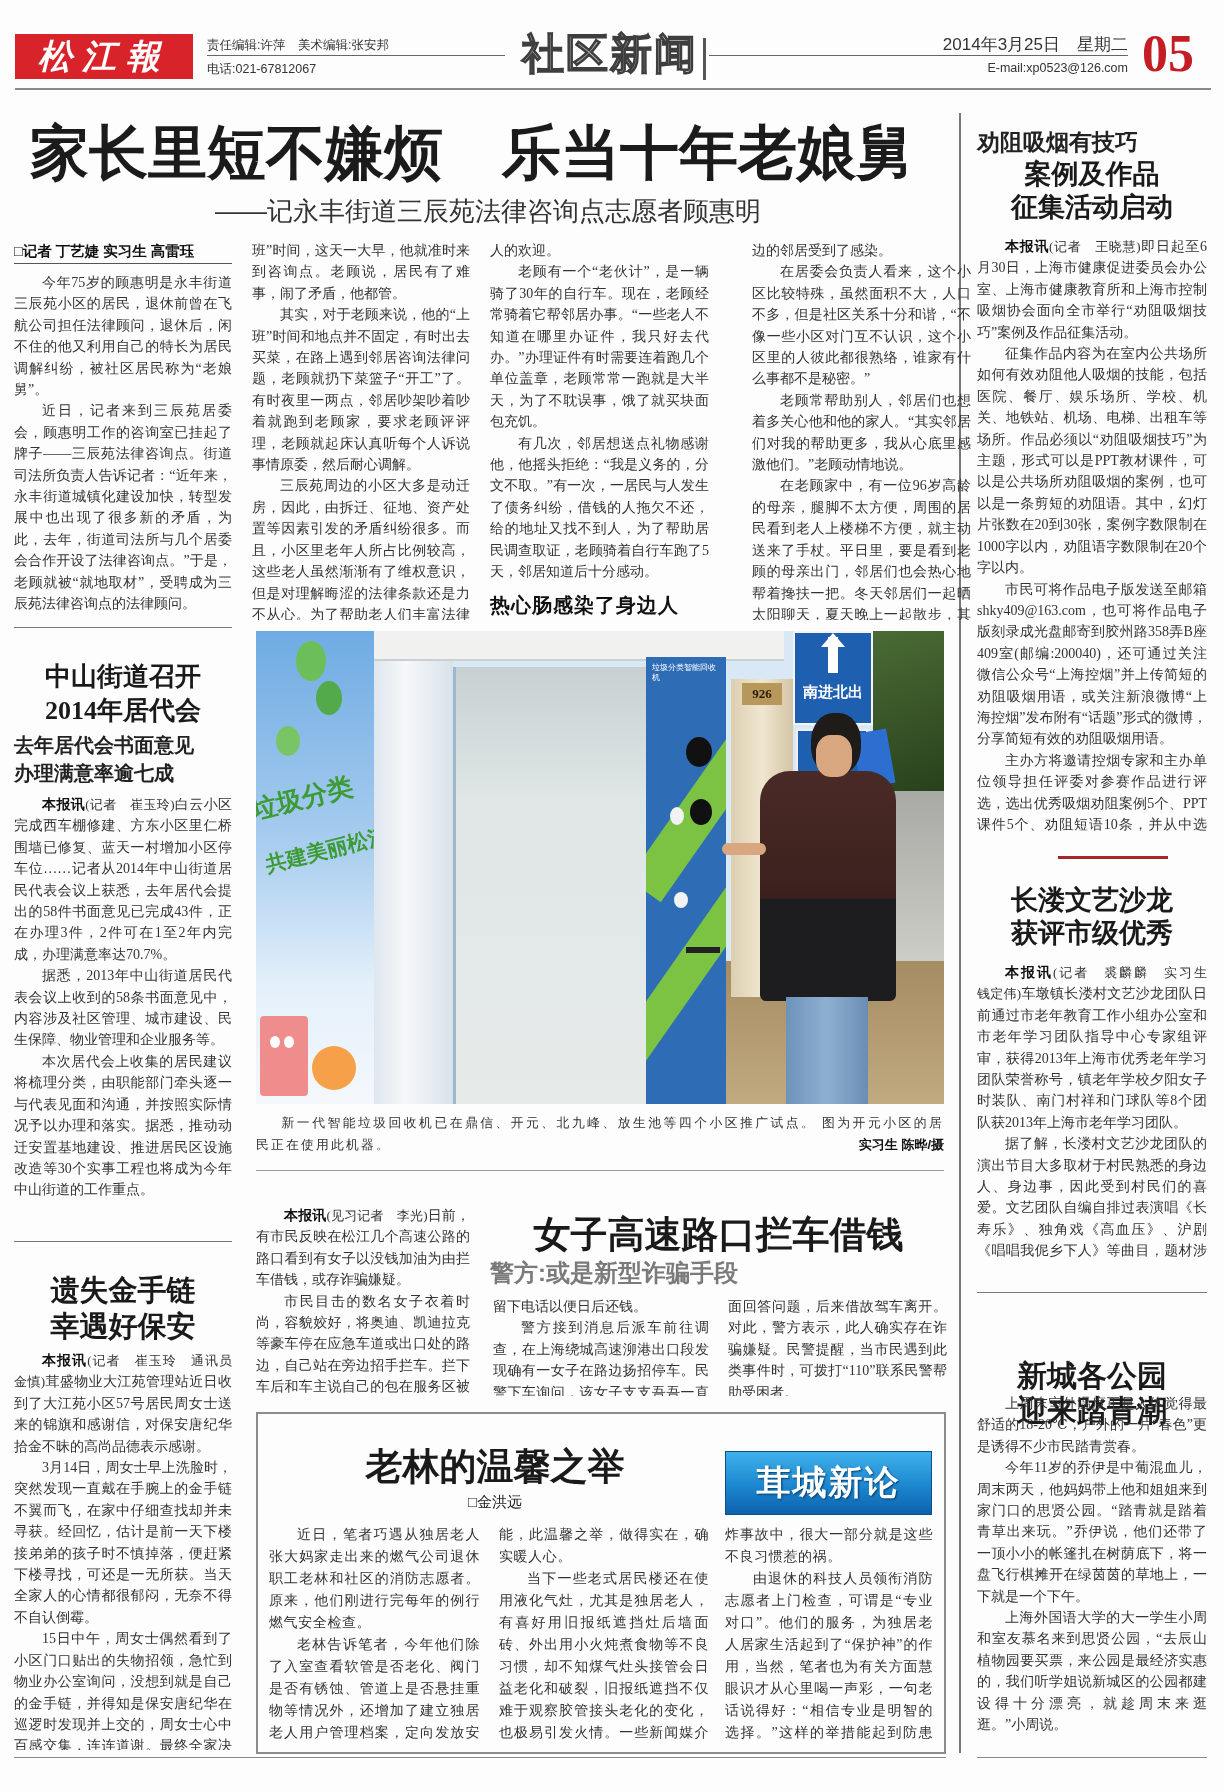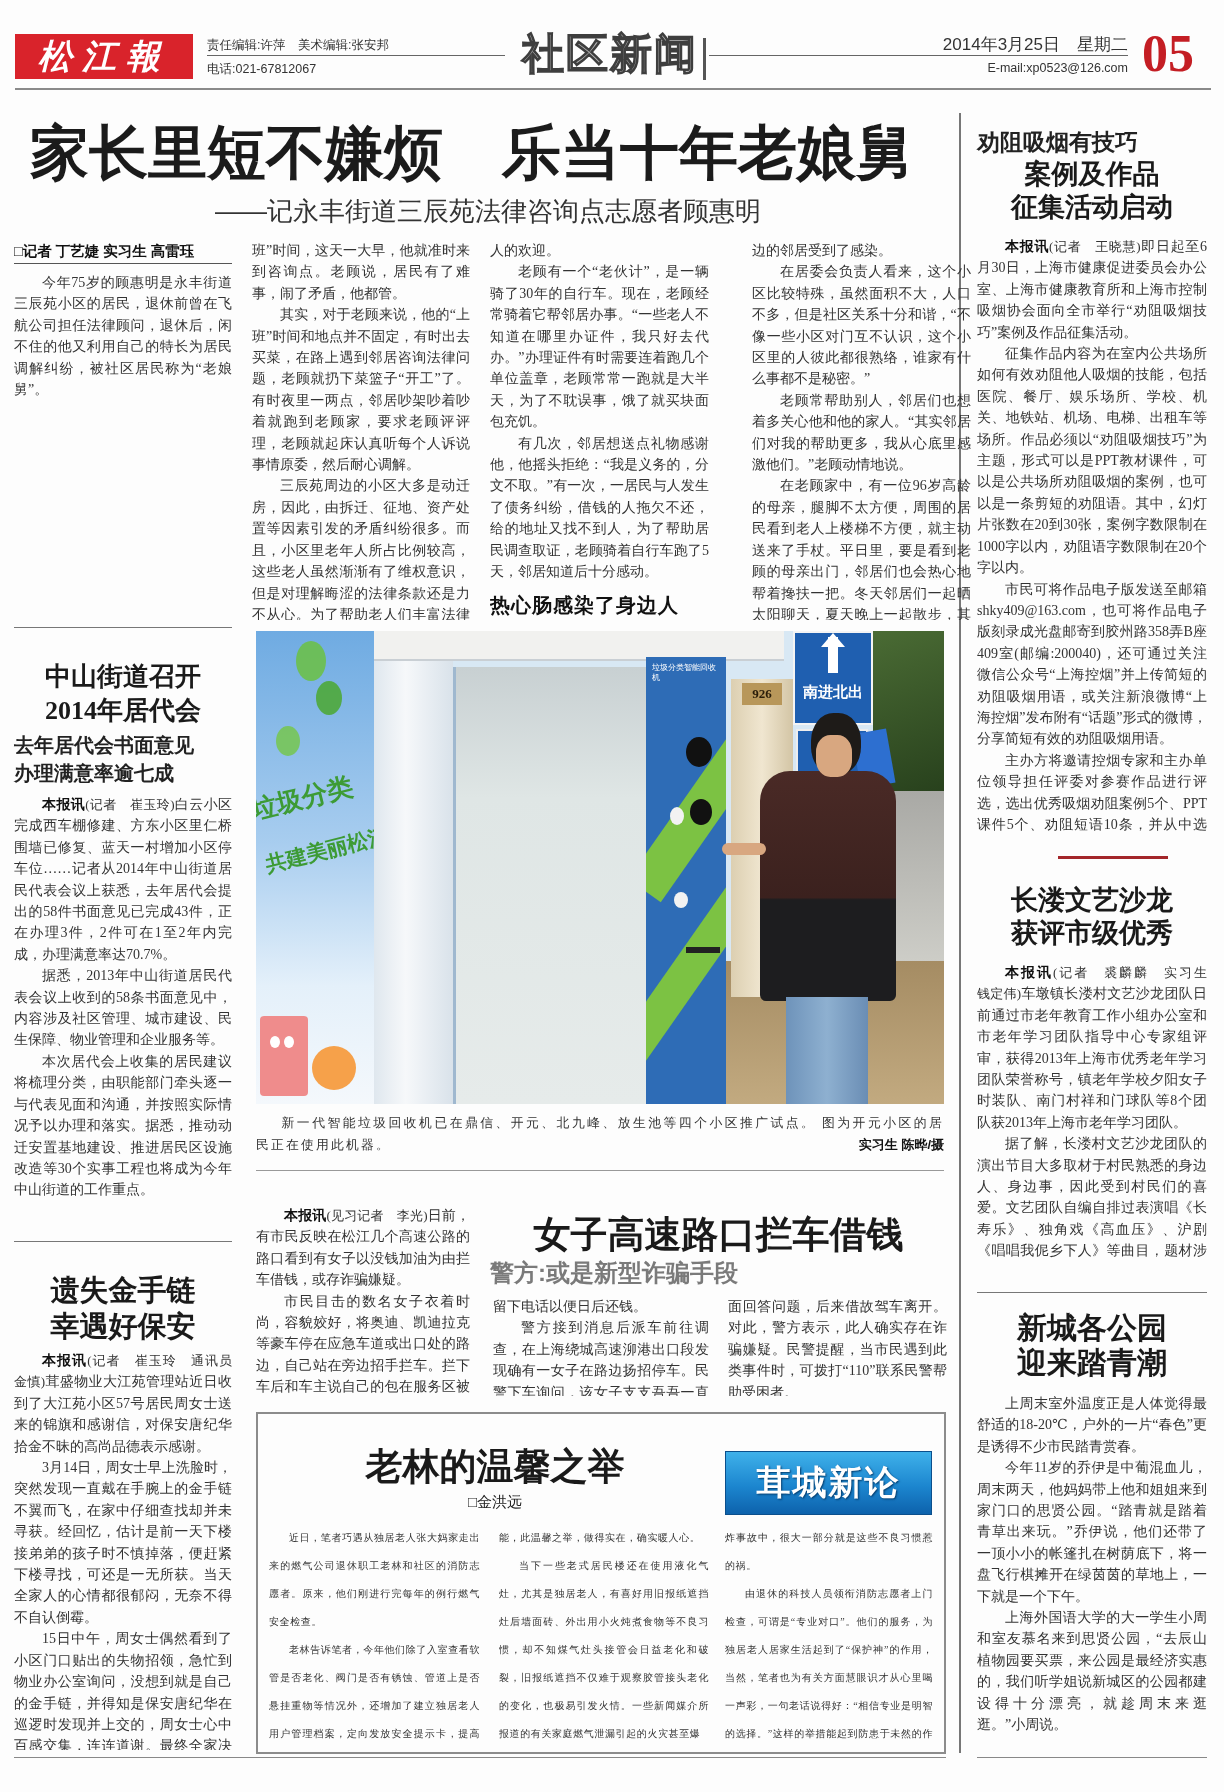--- a/index.html
+++ b/index.html
@@ -20,21 +20,21 @@
   .logo{left:15px;top:34px;width:178px;height:45px;background:#d9232b;color:#fff;font-size:34px;line-height:45px;text-align:center;font-weight:bold;font-style:italic;letter-spacing:10px;}
   .hdr-small{font-size:12.5px;color:#333;}
   .section-title{left:522px;top:28px;font-size:42px;line-height:52px;font-weight:900;color:#b9b9b9;-webkit-text-stroke:1.2px #3e3e3e;letter-spacing:2px;}
   .page-num{left:1142px;top:24px;font-size:52px;line-height:60px;font-weight:bold;color:#c41e24;}
   
   .photo{left:256px;top:631px;width:688px;height:473px;overflow:hidden;background:#d8e8f4;}
   .photo div{position:absolute;}
   
   .opinion-box{left:256px;top:1412px;width:686px;height:338px;border:2px solid #8c8c8c;}
   .banner{left:725px;top:1451px;width:205px;height:62px;background:linear-gradient(180deg,#3fb1ea 0%,#1c86cf 55%,#0d62ac 100%);border:1px solid #0b4f8c;color:#fff;font-weight:900;font-size:34px;line-height:62px;text-align:center;text-shadow:1px 1px 2px #033a6a;letter-spacing:2px;}
-  .kai p{font-size:10px;line-height:28px;letter-spacing:0.6px;}
+  .kai p{font-size:14px;line-height:22px;letter-spacing:0.6px;}
 </style>
 </head>
 <body>
 
 <div class="abs logo serif">松江報</div>
 <div class="abs hdr-small sans" style="left:207px;top:37px;">责任编辑:许萍　美术编辑:张安邦</div>
 <div class="hr" style="left:207px;top:55px;width:298px;border-top:1px solid #666;"></div>
 <div class="abs hdr-small sans" style="left:207px;top:61px;">电话:021-67812067</div>
 <div class="abs section-title sans">社区新闻</div>
 <div class="abs" style="left:703px;top:38px;width:3px;height:42px;background:#555;"></div>
@@ -46,20 +46,21 @@
 
 <div class="abs" style="left:959px;top:113px;width:2px;height:1640px;background:#777;"></div>
 
 <section>
   <div class="abs sans" style="left:30px;top:118px;font-size:59px;line-height:70px;font-weight:900;color:#1b1b1b;white-space:nowrap;">家长里短不嫌烦　乐当十年老娘舅</div>
   <div class="abs sans" style="left:215px;top:194px;font-size:26px;line-height:34px;color:#333;white-space:nowrap;">——记永丰街道三辰苑法律咨询点志愿者顾惠明</div>
 
   <div class="col txt" style="left:14px;top:240px;width:218px;height:380px;">
     <div class="sans" style="font-size:14.5px;font-weight:bold;line-height:22px;border-bottom:1.5px solid #555;padding-bottom:1px;margin-bottom:8px;color:#111;">□记者 丁艺婕 实习生 高雷珏</div>
     <p>今年75岁的顾惠明是永丰街道三辰苑小区的居民，退休前曾在飞航公司担任法律顾问，退休后，闲不住的他又利用自己的特长为居民调解纠纷，被社区居民称为“老娘舅”。</p>
+    <p>近日，记者来到三辰苑居委会，顾惠明工作的咨询室已挂起了牌子——三辰苑法律咨询点。街道司法所负责人告诉记者：“近年来，永丰街道城镇化建设加快，转型发展中也出现了很多新的矛盾，为此，去年，街道司法所与几个居委会合作开设了法律咨询点。”于是，老顾就被“就地取材”，受聘成为三辰苑法律咨询点的法律顾问。</p>
 
   </div>
   <div class="col txt" style="left:252px;top:240px;width:218px;height:380px;">
     <p class="cont">班”时间，这天一大早，他就准时来到咨询点。老顾说，居民有了难事，闹了矛盾，他都管。</p>
     <p>其实，对于老顾来说，他的“上班”时间和地点并不固定，有时出去买菜，在路上遇到邻居咨询法律问题，老顾就扔下菜篮子“开工”了。有时夜里一两点，邻居吵架吵着吵着就跑到老顾家，要求老顾评评理，老顾就起床认真听每个人诉说事情原委，然后耐心调解。</p>
     <p>三辰苑周边的小区大多是动迁房，因此，由拆迁、征地、资产处置等因素引发的矛盾纠纷很多。而且，小区里老年人所占比例较高，这些老人虽然渐渐有了维权意识，但是对理解晦涩的法律条款还是力不从心。为了帮助老人们丰富法律知识，老顾利用读书会开设了法律讲堂，用一些生动的例子来讲解法律知识，很受老年</p>
   </div>
   <div class="col txt" style="left:490px;top:240px;width:219px;height:380px;">
     <p class="cont">人的欢迎。</p>
     <p>老顾有一个“老伙计”，是一辆骑了30年的自行车。现在，老顾经常骑着它帮邻居办事。“一些老人不知道在哪里办证件，我只好去代办。”办理证件有时需要连着跑几个单位盖章，老顾常常一跑就是大半天，为了不耽误事，饿了就买块面包充饥。</p>
@@ -211,21 +212,21 @@
   </div>
   <div class="col txt" style="left:977px;top:962px;width:230px;height:300px;">
     <p><span class="lead sans">本报讯</span><span class="credit">(记者　裘麟麟　实习生　钱定伟)</span><span>车墩镇长溇村文艺沙龙团队日前通过市老年教育工作小组办公室和市老年学习团队指导中心专家组评审，获得2013年上海市优秀老年学习团队荣誉称号，镇老年学校夕阳女子时装队、南门村祥和门球队等8个团队获2013年上海市老年学习团队。</span></p>
     <p>据了解，长溇村文艺沙龙团队的演出节目大多取材于村民熟悉的身边人、身边事，因此受到村民们的喜爱。文艺团队自编自排过表演唱《长寿乐》、独角戏《高血压》、沪剧《唱唱我伲乡下人》等曲目，题材涉及宣扬自由的婚恋观、倡导正确关爱老人、劝导村民远离赌博等新颖内容。</p>
   </div>
 </section>
 
 <div class="hr" style="left:977px;top:1292px;width:230px;border-top:1.5px solid #777;"></div>
 
 <section>
-  <div class="abs heading-bold" style="left:977px;top:1310px;width:230px;font-size:30px;line-height:35px;">
+  <div class="abs heading-bold" style="left:977px;top:1358px;width:230px;font-size:30px;line-height:35px;">
     <div>新城各公园</div>
     <div>迎来踏青潮</div>
   </div>
   <div class="col txt" style="left:977px;top:1393px;width:230px;height:358px;">
     <p>上周末室外温度正是人体觉得最舒适的18-20℃，户外的一片“春色”更是诱得不少市民踏青赏春。</p>
     <p>今年11岁的乔伊是中葡混血儿，周末两天，他妈妈带上他和姐姐来到家门口的思贤公园。“踏青就是踏着青草出来玩。”乔伊说，他们还带了一顶小小的帐篷扎在树荫底下，将一盘飞行棋摊开在绿茵茵的草地上，一下就是一个下午。</p>
     <p>上海外国语大学的大一学生小周和室友慕名来到思贤公园，“去辰山植物园要买票，来公园是最经济实惠的，我们听学姐说新城区的公园都建设得十分漂亮，就趁周末来逛逛。”小周说。</p>
   </div>
 </section>
 

